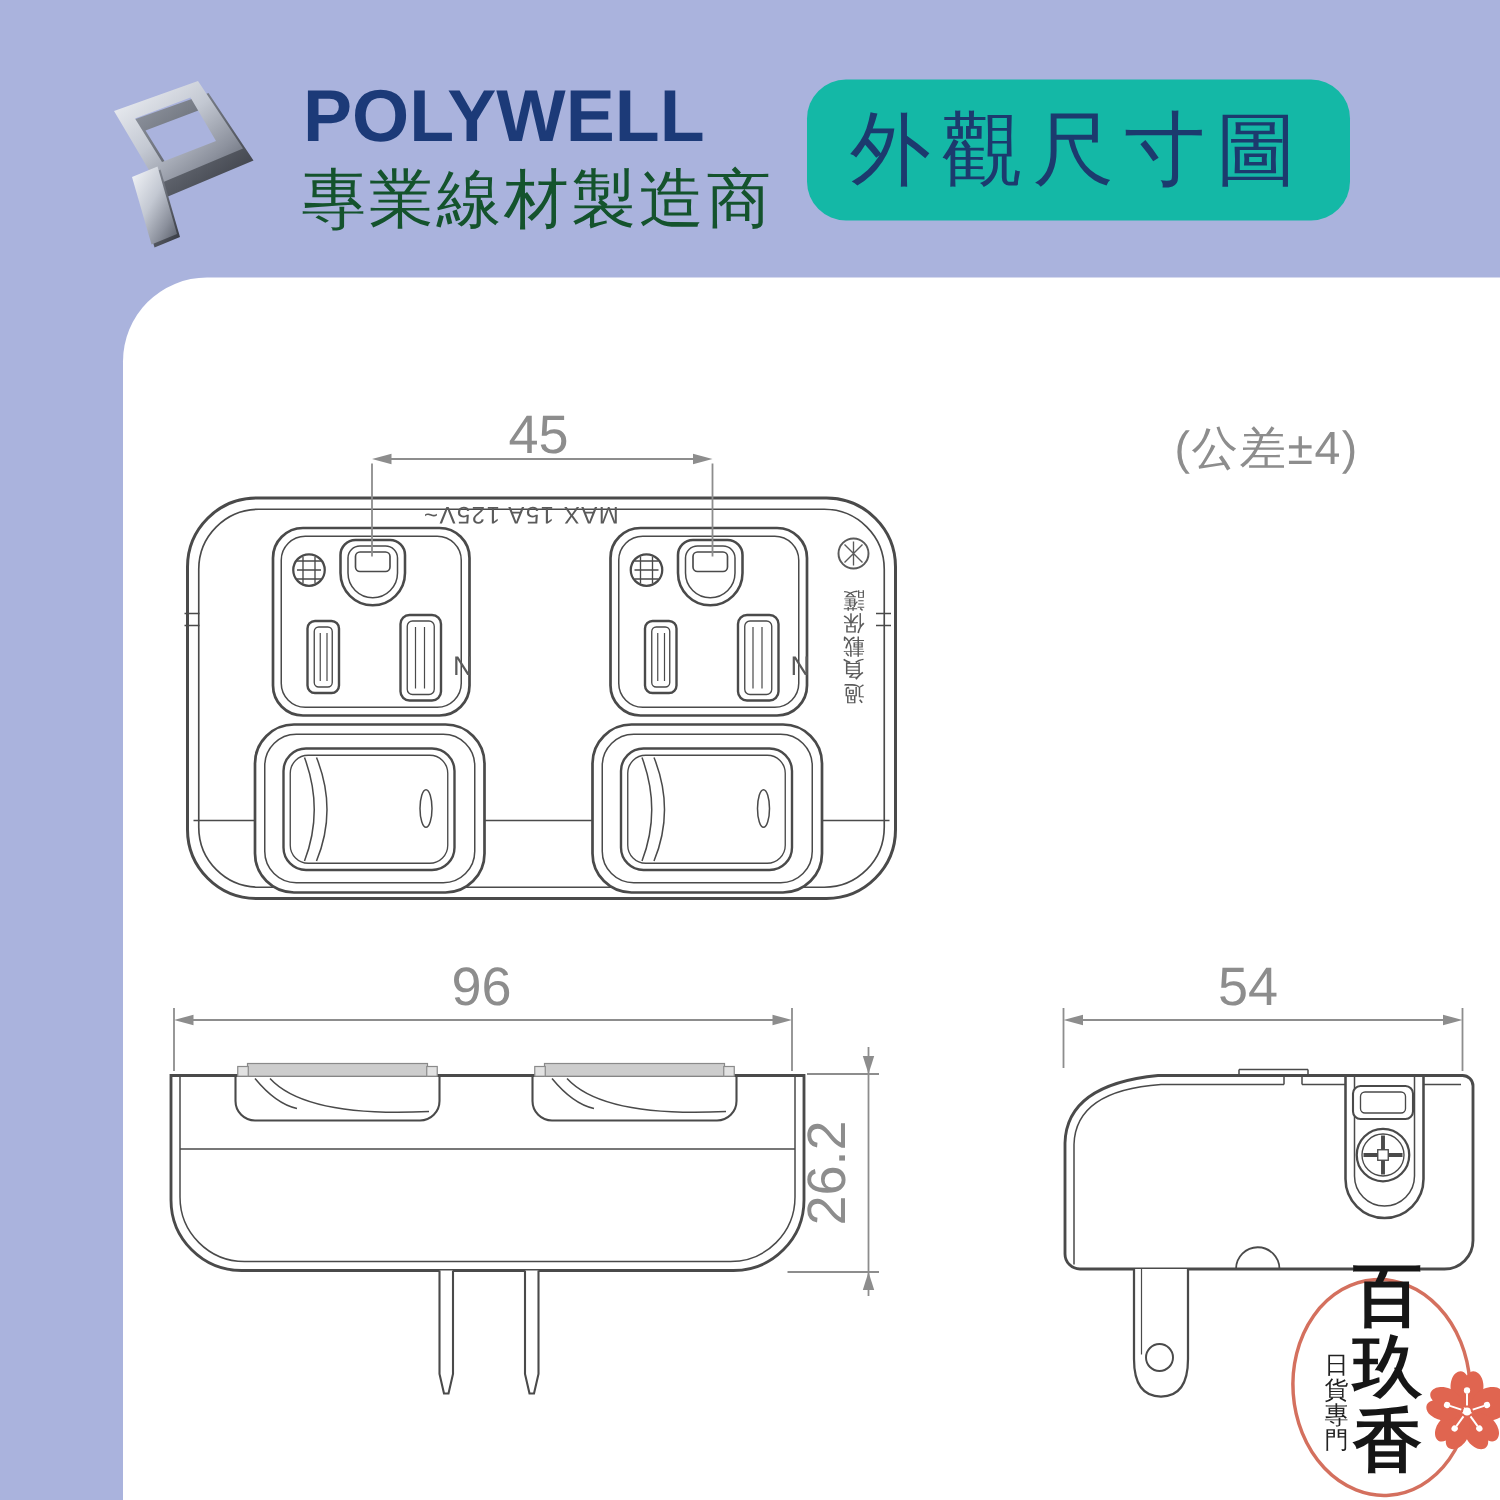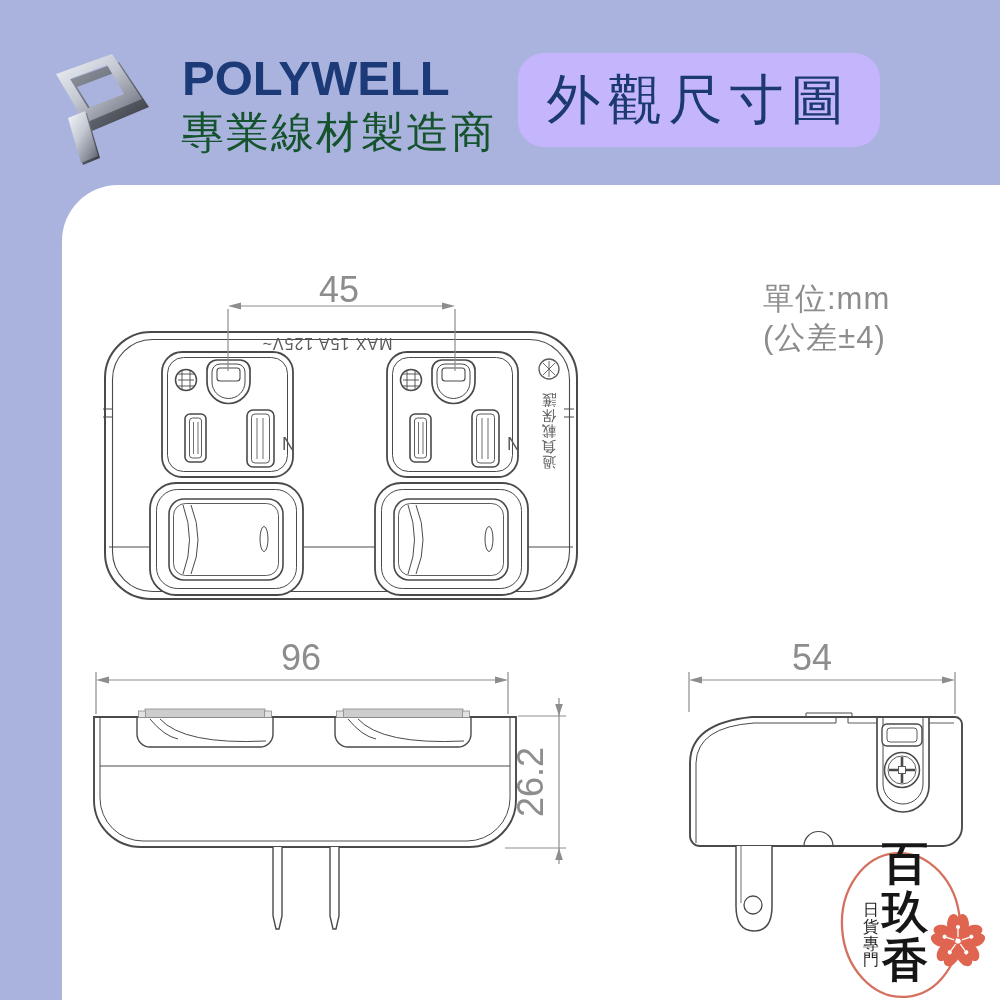--- a/index.html
+++ b/index.html
@@ -2,35 +2,35 @@
 <html><head>
 <meta charset="utf-8">
 <style>
   html,body{margin:0;padding:0;}
   body{
     width:1000px;height:1000px;
     background:#aab3dd;
     font-family:"Liberation Sans", sans-serif;
     position:relative;overflow:hidden;
   }
-  .stage{position:absolute;inset:0;}
+  .stage{position:absolute;inset:0;margin-left:20px;}
   
   .logo{position:absolute;left:40px;top:44px;width:120px;height:128px;}
   .brand{
     position:absolute;left:182px;top:50px;
     font-size:49px;font-weight:bold;color:#1c3a78;
     letter-spacing:0px;font-family:"Liberation Sans",sans-serif;
   }
   .brand-sub{
     position:absolute;left:181px;top:104px;
     font-size:43px;font-weight:400;color:#14532d;letter-spacing:2px;
   }
   .title-box{
     position:absolute;left:518px;top:53px;width:362px;height:94px;
-    background:#c4b5fd;border-radius:26px;
+    background:#14b8a6;border-radius:26px;
     display:flex;align-items:center;justify-content:center;
   }
   .title-box .title{
     font-size:54px;color:#1c3a6e;letter-spacing:7px;font-weight:500;
   }
   
   .panel{
     position:absolute;left:62px;top:185px;right:0;bottom:0;
     background:#ffffff;border-top-left-radius:56px;
   }
@@ -72,21 +72,20 @@
   </div>
   <div class="brand">POLYWELL</div>
   <div class="brand-sub">專業線材製造商</div>
   <div class="title-box">
     <span class="title">外觀尺寸圖</span>
   </div>
 
   <div class="panel"></div>
 
   <div class="unit-note">
-    <div>單位:mm</div>
     <div>(公差±4)</div>
   </div>
 
   <svg class="drawing" viewBox="0 0 1000 1000">
     <defs>
 
       <g id="outletM" stroke="#4a4a4a" fill="none">
         <rect x="0" y="0" width="131" height="125" rx="20" stroke-width="1.8" fill="#ffffff"></rect>
         <rect x="5.5" y="5.5" width="120" height="114" rx="16" stroke-width="1"></rect>
 

